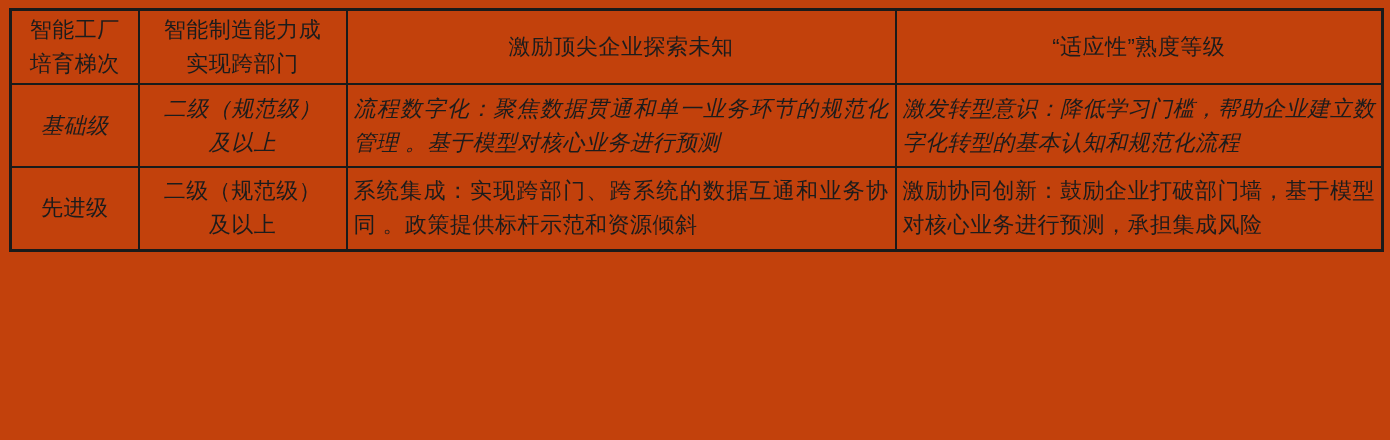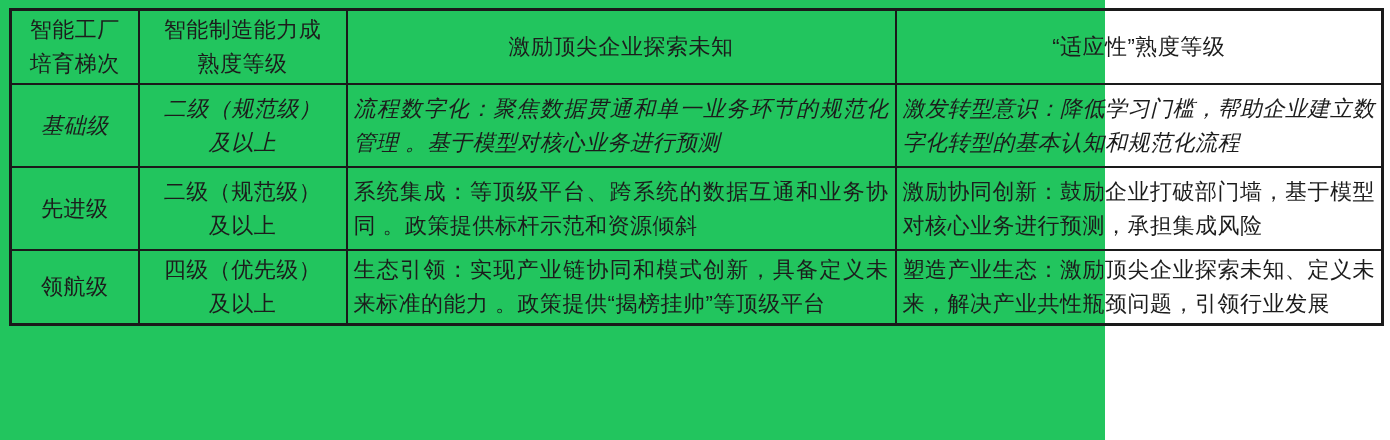--- a/index.html
+++ b/index.html
@@ -6,23 +6,23 @@
     margin: 0;
     padding: 0;
     background: #ffffff;
     width: 1390px;
     height: 440px;
     overflow: hidden;
     font-family: "Liberation Sans", sans-serif;
   }
   .page {
     position: relative;
-    width: 1105px;
+    width: 1390px;
     height: 440px;
-    background: #22c55e;
+    background: #c2410c;
   }
   table.tier-table {
     position: absolute;
     left: 9px;
     top: 8px;
     border-collapse: collapse;
     table-layout: fixed;
     width: 1372px;
     border: 3px solid #1a1a1a;
     color: #1c1c1c;
@@ -63,42 +63,35 @@
       <col style="width:128px">
       <col style="width:208px">
       <col style="width:549px">
       <col style="width:487px">
     </colgroup>
     <thead>
       <tr>
         <th class="cell-center cell-pre">智能工厂
 培育梯次</th>
         <th class="cell-center cell-pre">智能制造能力成
-熟度等级</th>
+实现跨部门</th>
         <th class="cell-center">激励顶尖企业探索未知</th>
         <th class="cell-center">“适应性”熟度等级</th>
       </tr>
     </thead>
     <tbody>
       <tr>
         <td class="cell-center">基础级</td>
         <td class="cell-center cell-pre">二级（规范级）
 及以上</td>
         <td class="cell-text">流程数字化：聚焦数据贯通和单一业务环节的规范化管理 。基于模型对核心业务进行预测</td>
         <td class="cell-text">激发转型意识：降低学习门槛，帮助企业建立数字化转型的基本认知和规范化流程</td>
       </tr>
       <tr>
         <td class="cell-center">先进级</td>
         <td class="cell-center cell-pre">二级（规范级）
 及以上</td>
-        <td class="cell-text">系统集成：等顶级平台、跨系统的数据互通和业务协同 。政策提供标杆示范和资源倾斜</td>
+        <td class="cell-text">系统集成：实现跨部门、跨系统的数据互通和业务协同 。政策提供标杆示范和资源倾斜</td>
         <td class="cell-text">激励协同创新：鼓励企业打破部门墙，基于模型对核心业务进行预测，承担集成风险</td>
-      </tr>
-      <tr>
-        <td class="cell-center">领航级</td>
-        <td class="cell-center cell-pre">四级（优先级）
-及以上</td>
-        <td class="cell-text">生态引领：实现产业链协同和模式创新，具备定义未来标准的能力 。政策提供“揭榜挂帅”等顶级平台</td>
-        <td class="cell-text">塑造产业生态：激励顶尖企业探索未知、定义未来，解决产业共性瓶颈问题，引领行业发展</td>
       </tr>
     </tbody>
   </table>
 </div>
 
 </body></html>

